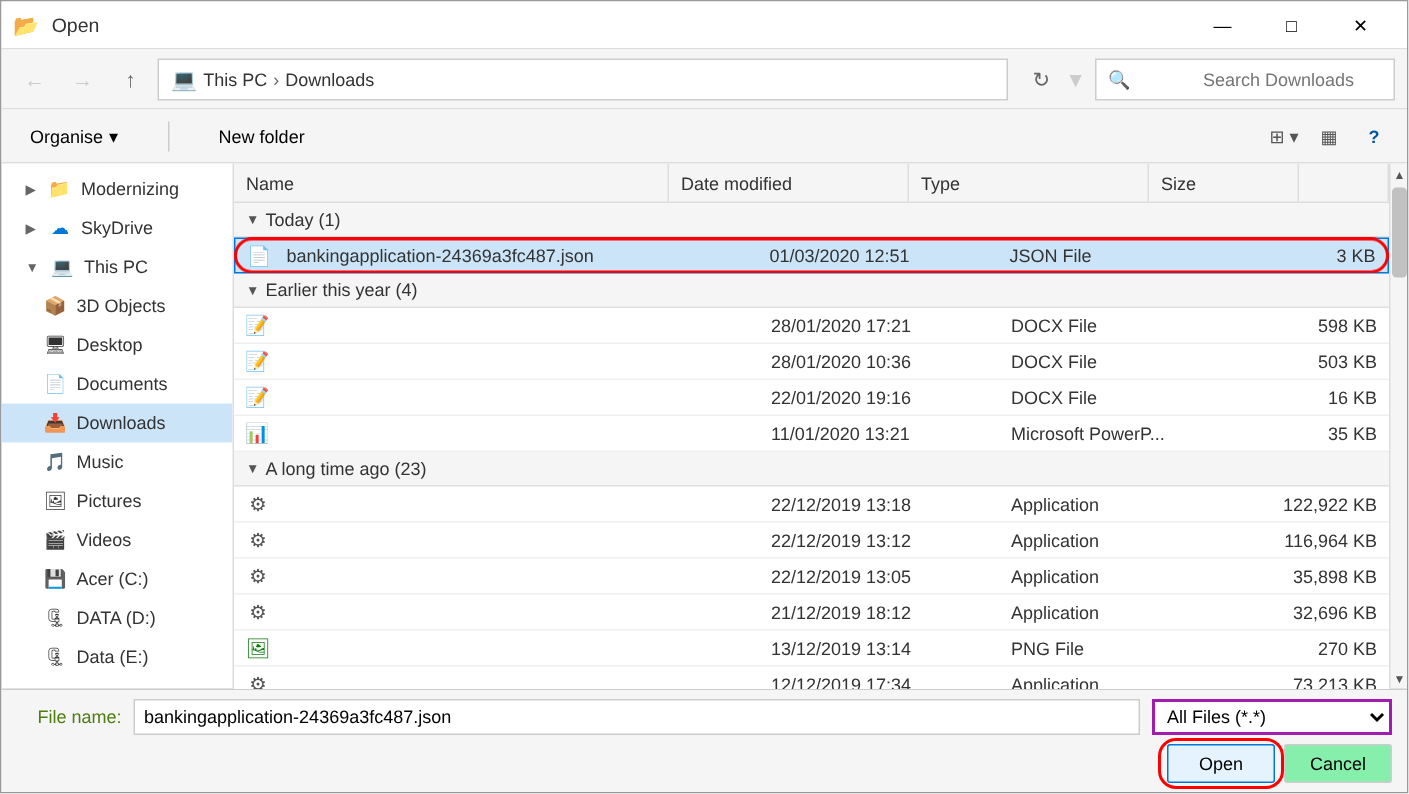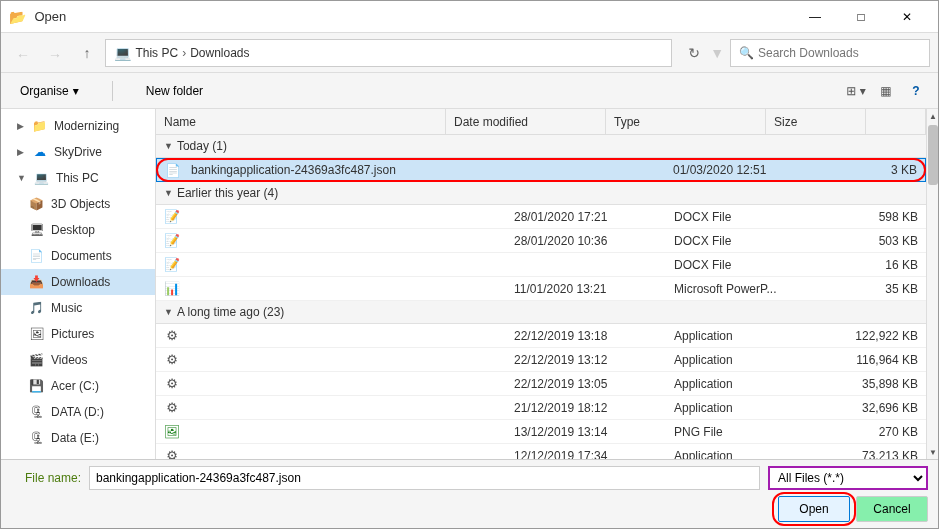--- a/index.html
+++ b/index.html
@@ -15,21 +15,21 @@
     
     .address-bar { background: #f5f5f5; border-bottom: 1px solid #ddd; height: 40px; display: flex; align-items: center; padding: 4px 8px; gap: 4px; }
     .nav-btn { width: 28px; height: 28px; border: 1px solid transparent; background: transparent; cursor: pointer; border-radius: 2px; display: flex; align-items: center; justify-content: center; font-size: 14px; color: #666; }
     .nav-btn.disabled { color: #ccc; cursor: default; }
     .address-path { flex: 1; height: 28px; border: 1px solid #ccc; background: #fff; display: flex; align-items: center; padding: 0 8px; gap: 4px; font-size: 12px; color: #333; cursor: pointer; }
     .path-icon { color: #0058a6; font-size: 14px; }
     .path-separator { color: #666; }
     .refresh-btn { width: 28px; height: 28px; border: 1px solid transparent; background: transparent; cursor: pointer; border-radius: 2px; display: flex; align-items: center; justify-content: center; color: #666; }
     .search-box { width: 200px; height: 28px; border: 1px solid #ccc; background: #fff; display: flex; align-items: center; padding: 0 8px; gap: 4px; }
     .search-icon { color: #666; font-size: 12px; }
-    .search-input { border: none; outline: none; font-size: 12px; width: 100%; background: transparent; }
+    .search-input { border: none; outline: none; font-size: 12px; width: 100%; background: transparent; margin-left: 44px; }
 
     
     .toolbar { background: #f5f5f5; border-bottom: 1px solid #ddd; height: 36px; display: flex; align-items: center; padding: 0 8px; gap: 18px; }
     .toolbar-btn { height: 28px; padding: 0 10px; border: 1px solid transparent; background: transparent; cursor: pointer; border-radius: 2px; font-size: 12px; display: flex; align-items: center; gap: 4px; }
     .toolbar-sep { width: 1px; height: 20px; background: #ccc; margin: 0 4px; }
     .view-controls { margin-left: auto; display: flex; align-items: center; gap: 2px; }
     .view-btn { width: 28px; height: 28px; border: 1px solid transparent; background: transparent; cursor: pointer; border-radius: 2px; display: flex; align-items: center; justify-content: center; font-size: 12px; color: #555; }
     .help-btn { width: 28px; height: 28px; border: 1px solid transparent; background: transparent; cursor: pointer; border-radius: 2px; display: flex; align-items: center; justify-content: center; font-size: 12px; color: #0058a6; font-weight: bold; }
 
     
@@ -232,20 +232,23 @@
 
       <div style="position:relative;">
         <div class="file-row selected">
           <div class="file-cell file-cell-name col-name">
             <span class="file-icon json-icon">📄</span>
             <span>bankingapplication-24369a3fc487.json</span>
           </div>
           <div class="file-cell file-cell-date col-date">
             <span>01/03/2020 12:51</span>
           </div>
+          <div class="file-cell file-cell-type col-type">
+            <span>JSON File</span>
+          </div>
           <div class="file-cell file-cell-size col-size">
             <span>3 KB</span>
           </div>
         </div>
 
         <div style="position:absolute; top:0; left:0; right:0; bottom:0; border:2px solid red; border-radius:14px; pointer-events:none; z-index:20;"></div>
       </div>
 
       <div class="file-group-header">
         <span class="group-arrow">▼</span>
@@ -276,20 +279,23 @@
         <div class="file-cell file-cell-type col-type">
           <span>DOCX File</span>
         </div>
         <div class="file-cell file-cell-size col-size">
           <span>503 KB</span>
         </div>
       </div>
       <div class="file-row">
         <div class="file-cell file-cell-name col-name">
           <span class="file-icon docx-icon">📝</span>
+        </div>
+        <div class="file-cell file-cell-date col-date">
+          <span>22/01/2020 19:16</span>
         </div>
         <div class="file-cell file-cell-type col-type">
           <span>DOCX File</span>
         </div>
         <div class="file-cell file-cell-size col-size">
           <span>16 KB</span>
         </div>
       </div>
       <div class="file-row">
         <div class="file-cell file-cell-name col-name">

